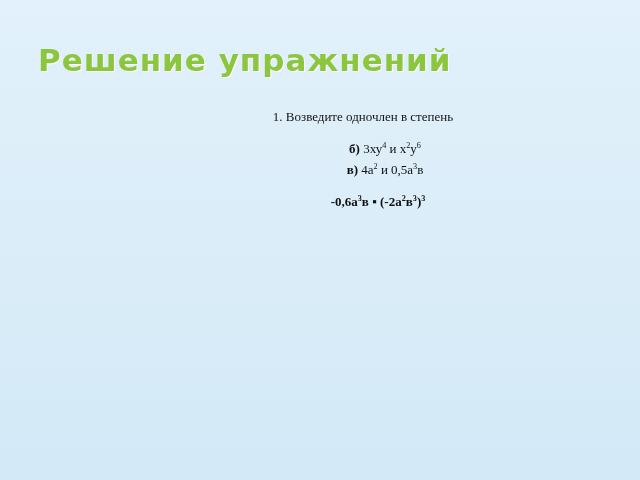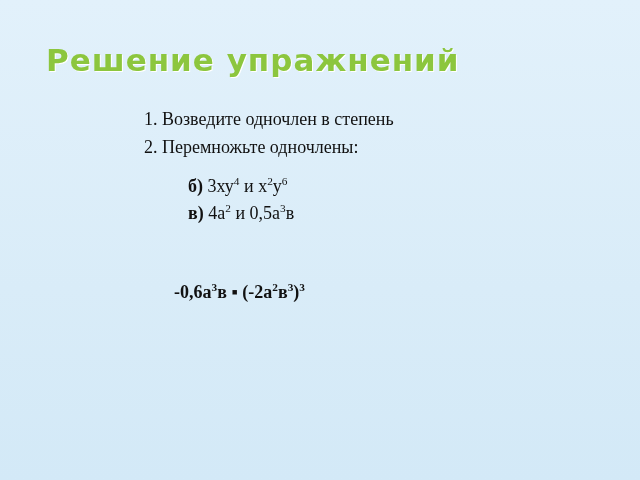--- a/index.html
+++ b/index.html
@@ -15,46 +15,47 @@
   }
   .slide {
     position: relative;
     width: 640px;
     height: 480px;
     box-sizing: border-box;
     background: linear-gradient(180deg, #e2f1fb 0%, #d9ecf8 60%, #d3e9f7 100%);
   }
   .slide-title {
     position: absolute;
-    left: 46px;
+    left: 38px;
     top: 42px;
     font-family: "DejaVu Sans", sans-serif;
     font-weight: bold;
     font-size: 31px;
     letter-spacing: 1px;
     color: #8cc63e;
     text-shadow: 1px 1px 0 #ffffff;
     white-space: nowrap;
   }
   .body-block {
     position: absolute;
-    left: 144px;
+    left: 128px;
     top: 108px;
     width: 470px;
     color: #111111;
-    font-size: 18px;
+    font-size: 13px;
     line-height: 1.32;
+    text-align: center;
   }
   .line {
     white-space: nowrap;
     margin: 0 0 4px 0;
   }
   .line.indent1 { padding-left: 38px; }
   .line.indent2 { padding-left: 44px; }
-  .line.indent3 { padding-left: 30px; margin-top: 40px; }
+  .line.indent3 { padding-left: 30px; }
   .line.spacer { height: 11px; margin: 0; }
   .bold { font-weight: bold; }
   sup {
     font-size: 0.63em;
     vertical-align: super;
     line-height: 0;
   }
 </style>
 </head>
 <body>
@@ -64,23 +65,20 @@
   <div class="slide-title">Решение упражнений</div>
 
   <div class="body-block">
 
     <p class="line">
       <span>1. Возведите одночлен в степень</span>
     </p>
 
 
 
-    <p class="line">
-      <span>2. Перемножьте  одночлены:</span>
-    </p>
 
 
     <p class="line spacer"></p>
 
     <p class="line indent2">
       <span class="bold">б)</span> 3ху<sup>4</sup>   и  х<sup>2</sup>у<sup>6</sup>
     </p>
 
     <p class="line indent2">
       <span class="bold">в)</span> 4а<sup>2</sup>   и  0,5а<sup>3</sup>в

